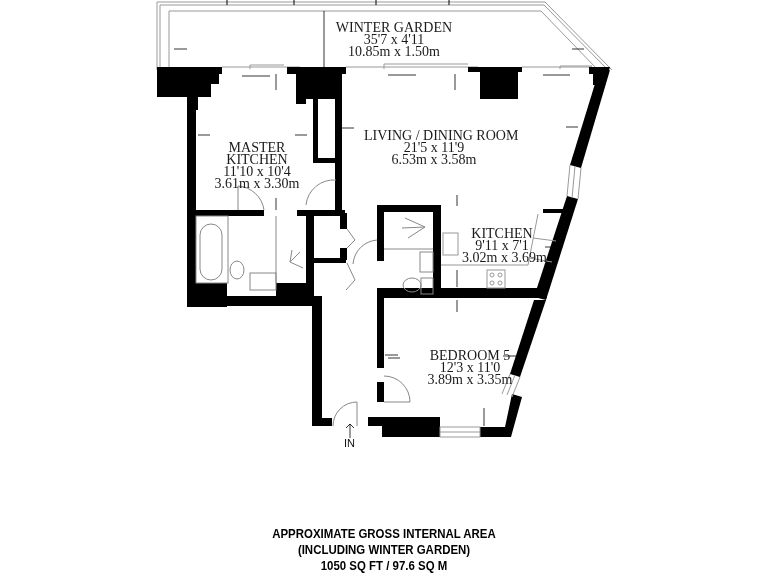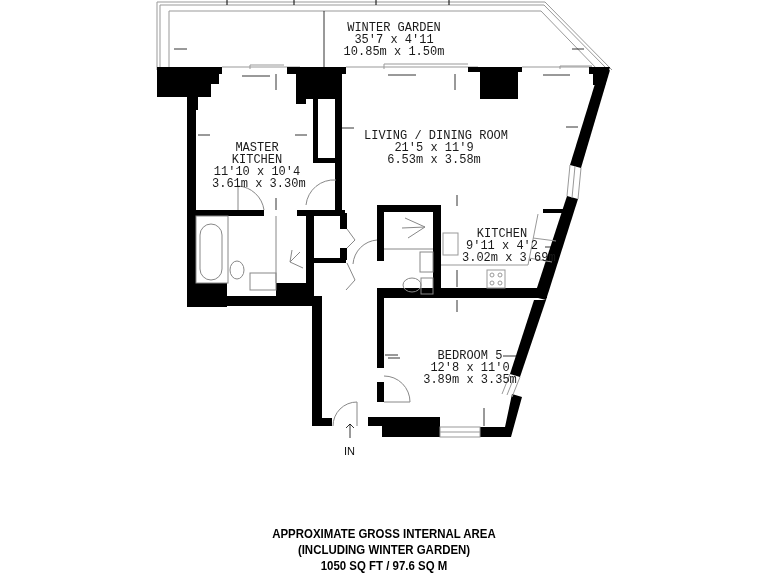--- a/index.html
+++ b/index.html
@@ -1,20 +1,20 @@
 <!DOCTYPE html>
 <html><head>
 <meta charset="utf-8">
 <style>
   html, body { margin: 0; padding: 0; background: #ffffff; }
   body { width: 768px; height: 576px; position: relative; overflow: hidden; font-family: "Liberation Sans", sans-serif; }
   #plan { position: absolute; left: 0; top: 0; width: 768px; height: 576px; }
-  .room-label { position: absolute; text-align: center; font-size: 12px; line-height: 12px; color: #1a1a1a; font-family: Liberation Mono, monospace; }
+  .room-label { position: absolute; text-align: center; font-size: 14px; line-height: 12px; color: #1a1a1a; font-family: Liberation Serif, serif; }
   .room-label div { white-space: nowrap; }
-  .entry-label { position: absolute; font-size: 11px; color: #111; font-family: "Liberation Sans", sans-serif; margin-top: 8px; }
+  .entry-label { position: absolute; font-size: 11px; color: #111; font-family: "Liberation Sans", sans-serif; }
   .area-block { position: absolute; left: 0; width: 768px; top: 526px; text-align: center; font-weight: bold; font-size: 13px; line-height: 16px; color: #000; font-family: "Liberation Sans", sans-serif; transform: scaleX(0.88); transform-origin: 384px 0; }
 </style>
 </head>
 <body>
 
 <svg id="plan" viewBox="0 0 768 576" xmlns="http://www.w3.org/2000/svg">
 
   <g fill="none" stroke="#999" stroke-width="1">
     <polyline points="157,70 157,2 545,2 612,70"></polyline>
     <polyline points="160,70 160,5 544,5 608,70"></polyline>
@@ -195,27 +195,27 @@
 </div>
 
 <div class="room-label" style="left:364px; top:130px; width:140px;">
   <div>LIVING / DINING ROOM</div>
   <div>21'5 x 11'9</div>
   <div>6.53m x 3.58m</div>
 </div>
 
 <div class="room-label" style="left:462px; top:228px; width:80px;">
   <div>KITCHEN</div>
-  <div>9'11 x 4'2</div>
+  <div>9'11 x 7'1</div>
   <div>3.02m x 3.69m</div>
 </div>
 
 <div class="room-label" style="left:420px; top:350px; width:100px;">
   <div>BEDROOM 5</div>
-  <div>12'8 x 11'0</div>
+  <div>12'3 x 11'0</div>
   <div>3.89m x 3.35m</div>
 </div>
 
 <div class="entry-label" style="left:344px; top:437px;">IN</div>
 
 <div class="area-block">
   <div>APPROXIMATE GROSS INTERNAL AREA</div>
   <div>(INCLUDING WINTER GARDEN)</div>
   <div>1050 SQ FT / 97.6 SQ M</div>
 </div>

